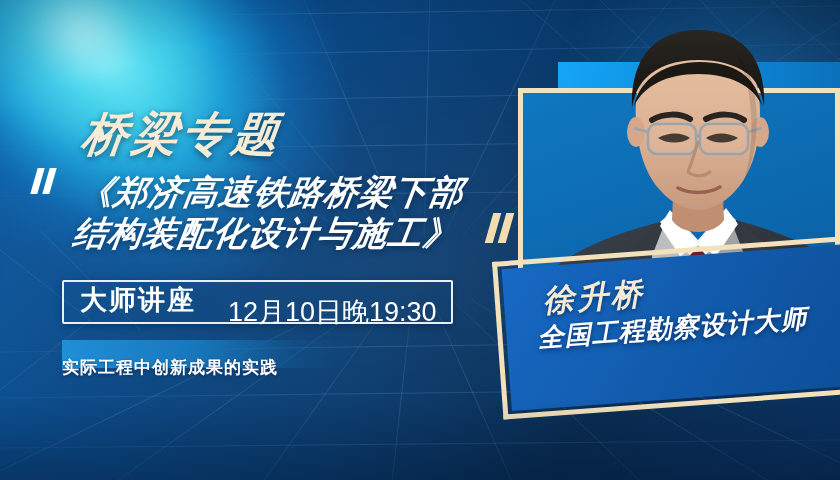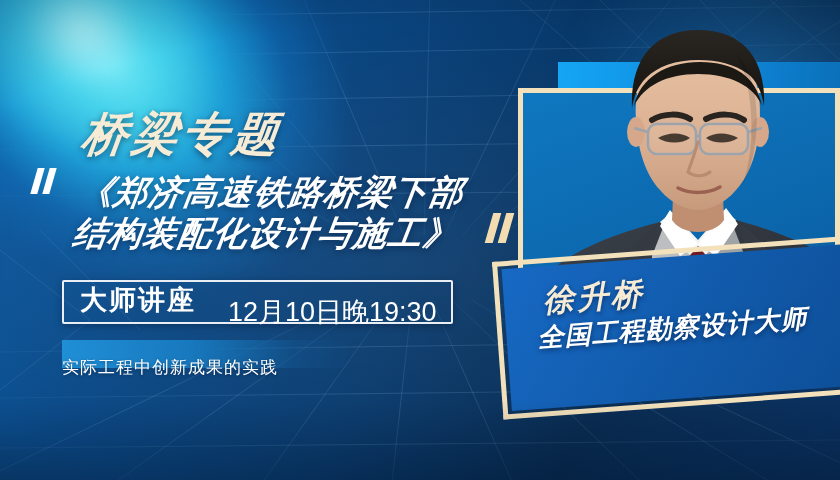--- a/index.html
+++ b/index.html
@@ -88,21 +88,21 @@
     font-size:27px; font-weight:normal; letter-spacing:0px; color:#ffffff;
   }
 
   .tagline{
     position:absolute; left:62px; top:340px;
     height:28px; width:290px;
     background:linear-gradient(90deg, #1f8fd6 0%, #1878bd 45%, rgba(18,90,150,0.35) 80%, rgba(18,90,150,0) 100%);
     display:flex; align-items:center;
   }
   .tagline span{
-    padding-left:0; font-size:17px; font-weight:normal; letter-spacing:1px; color:#ffffff;
+    padding-left:0; font-size:17px; font-weight:bold; letter-spacing:1px; color:#ffffff;
     text-shadow:0 1px 3px rgba(0,20,50,0.5);
     margin-top:27px;
   }
 
   
   .accent-panel{
     position:absolute; left:558px; top:62px; width:286px; height:62px;
     background:linear-gradient(95deg,#15a5f5 0%, #0e86d8 60%, #0b6fb8 100%);
   }
   .frame{

